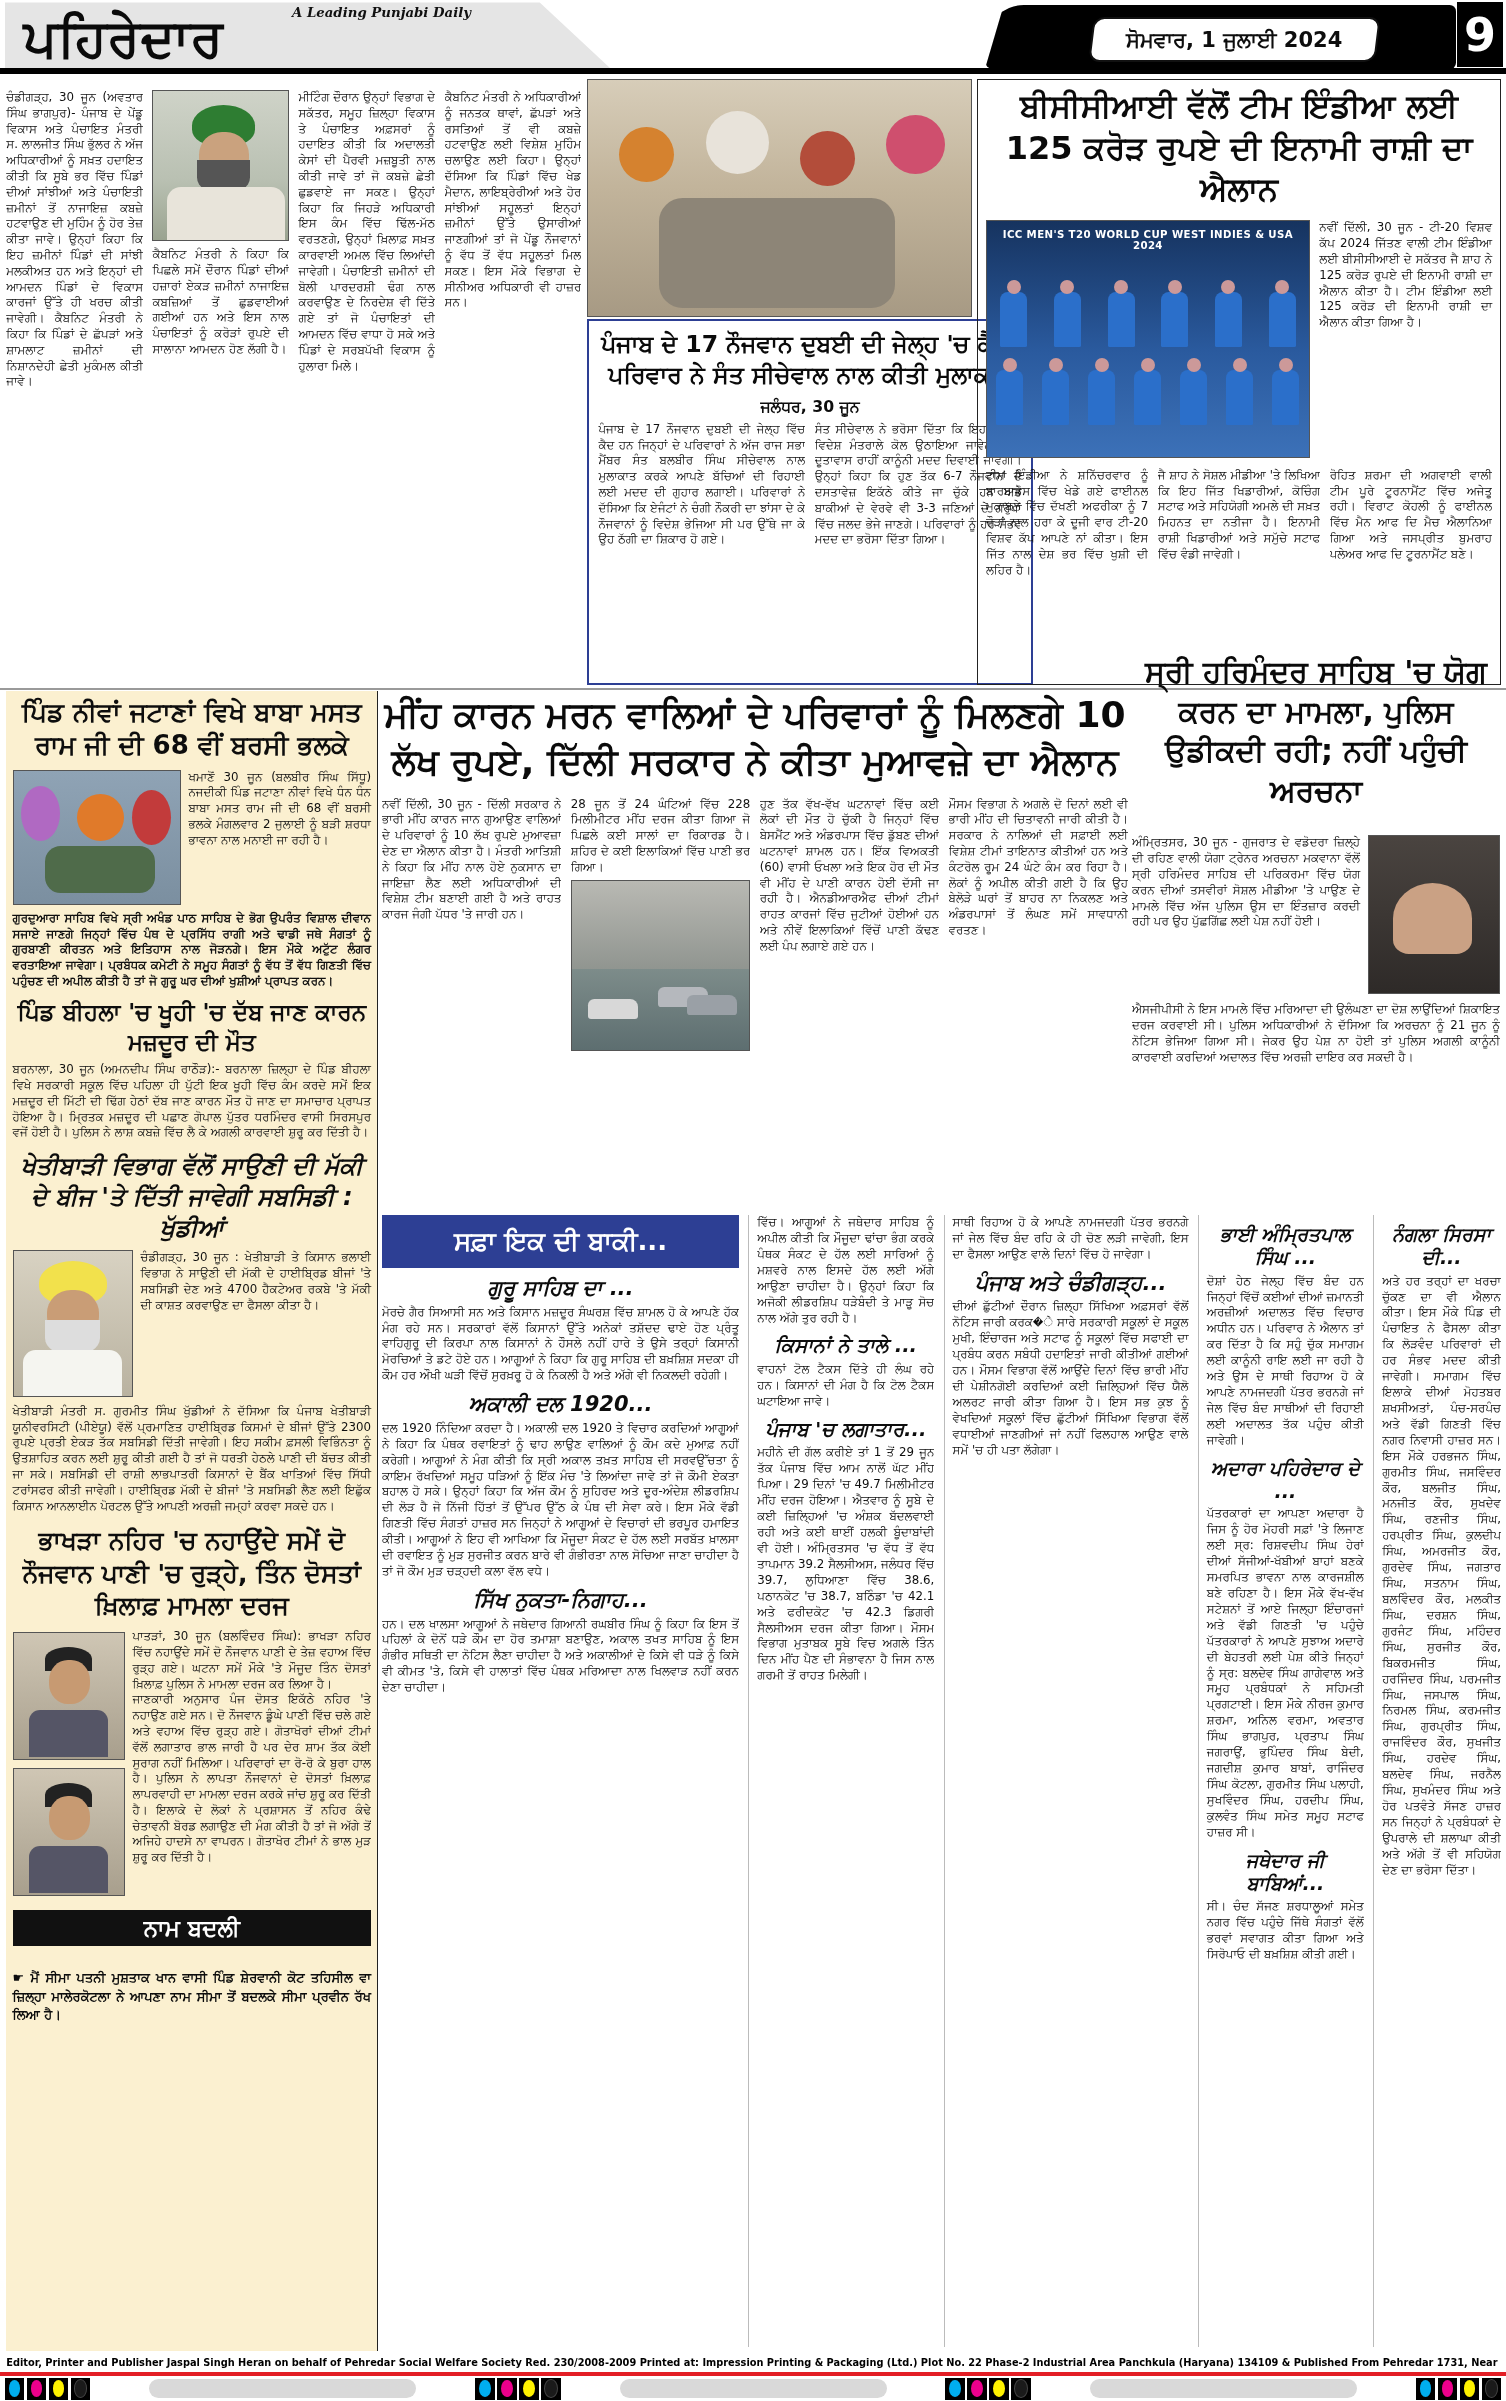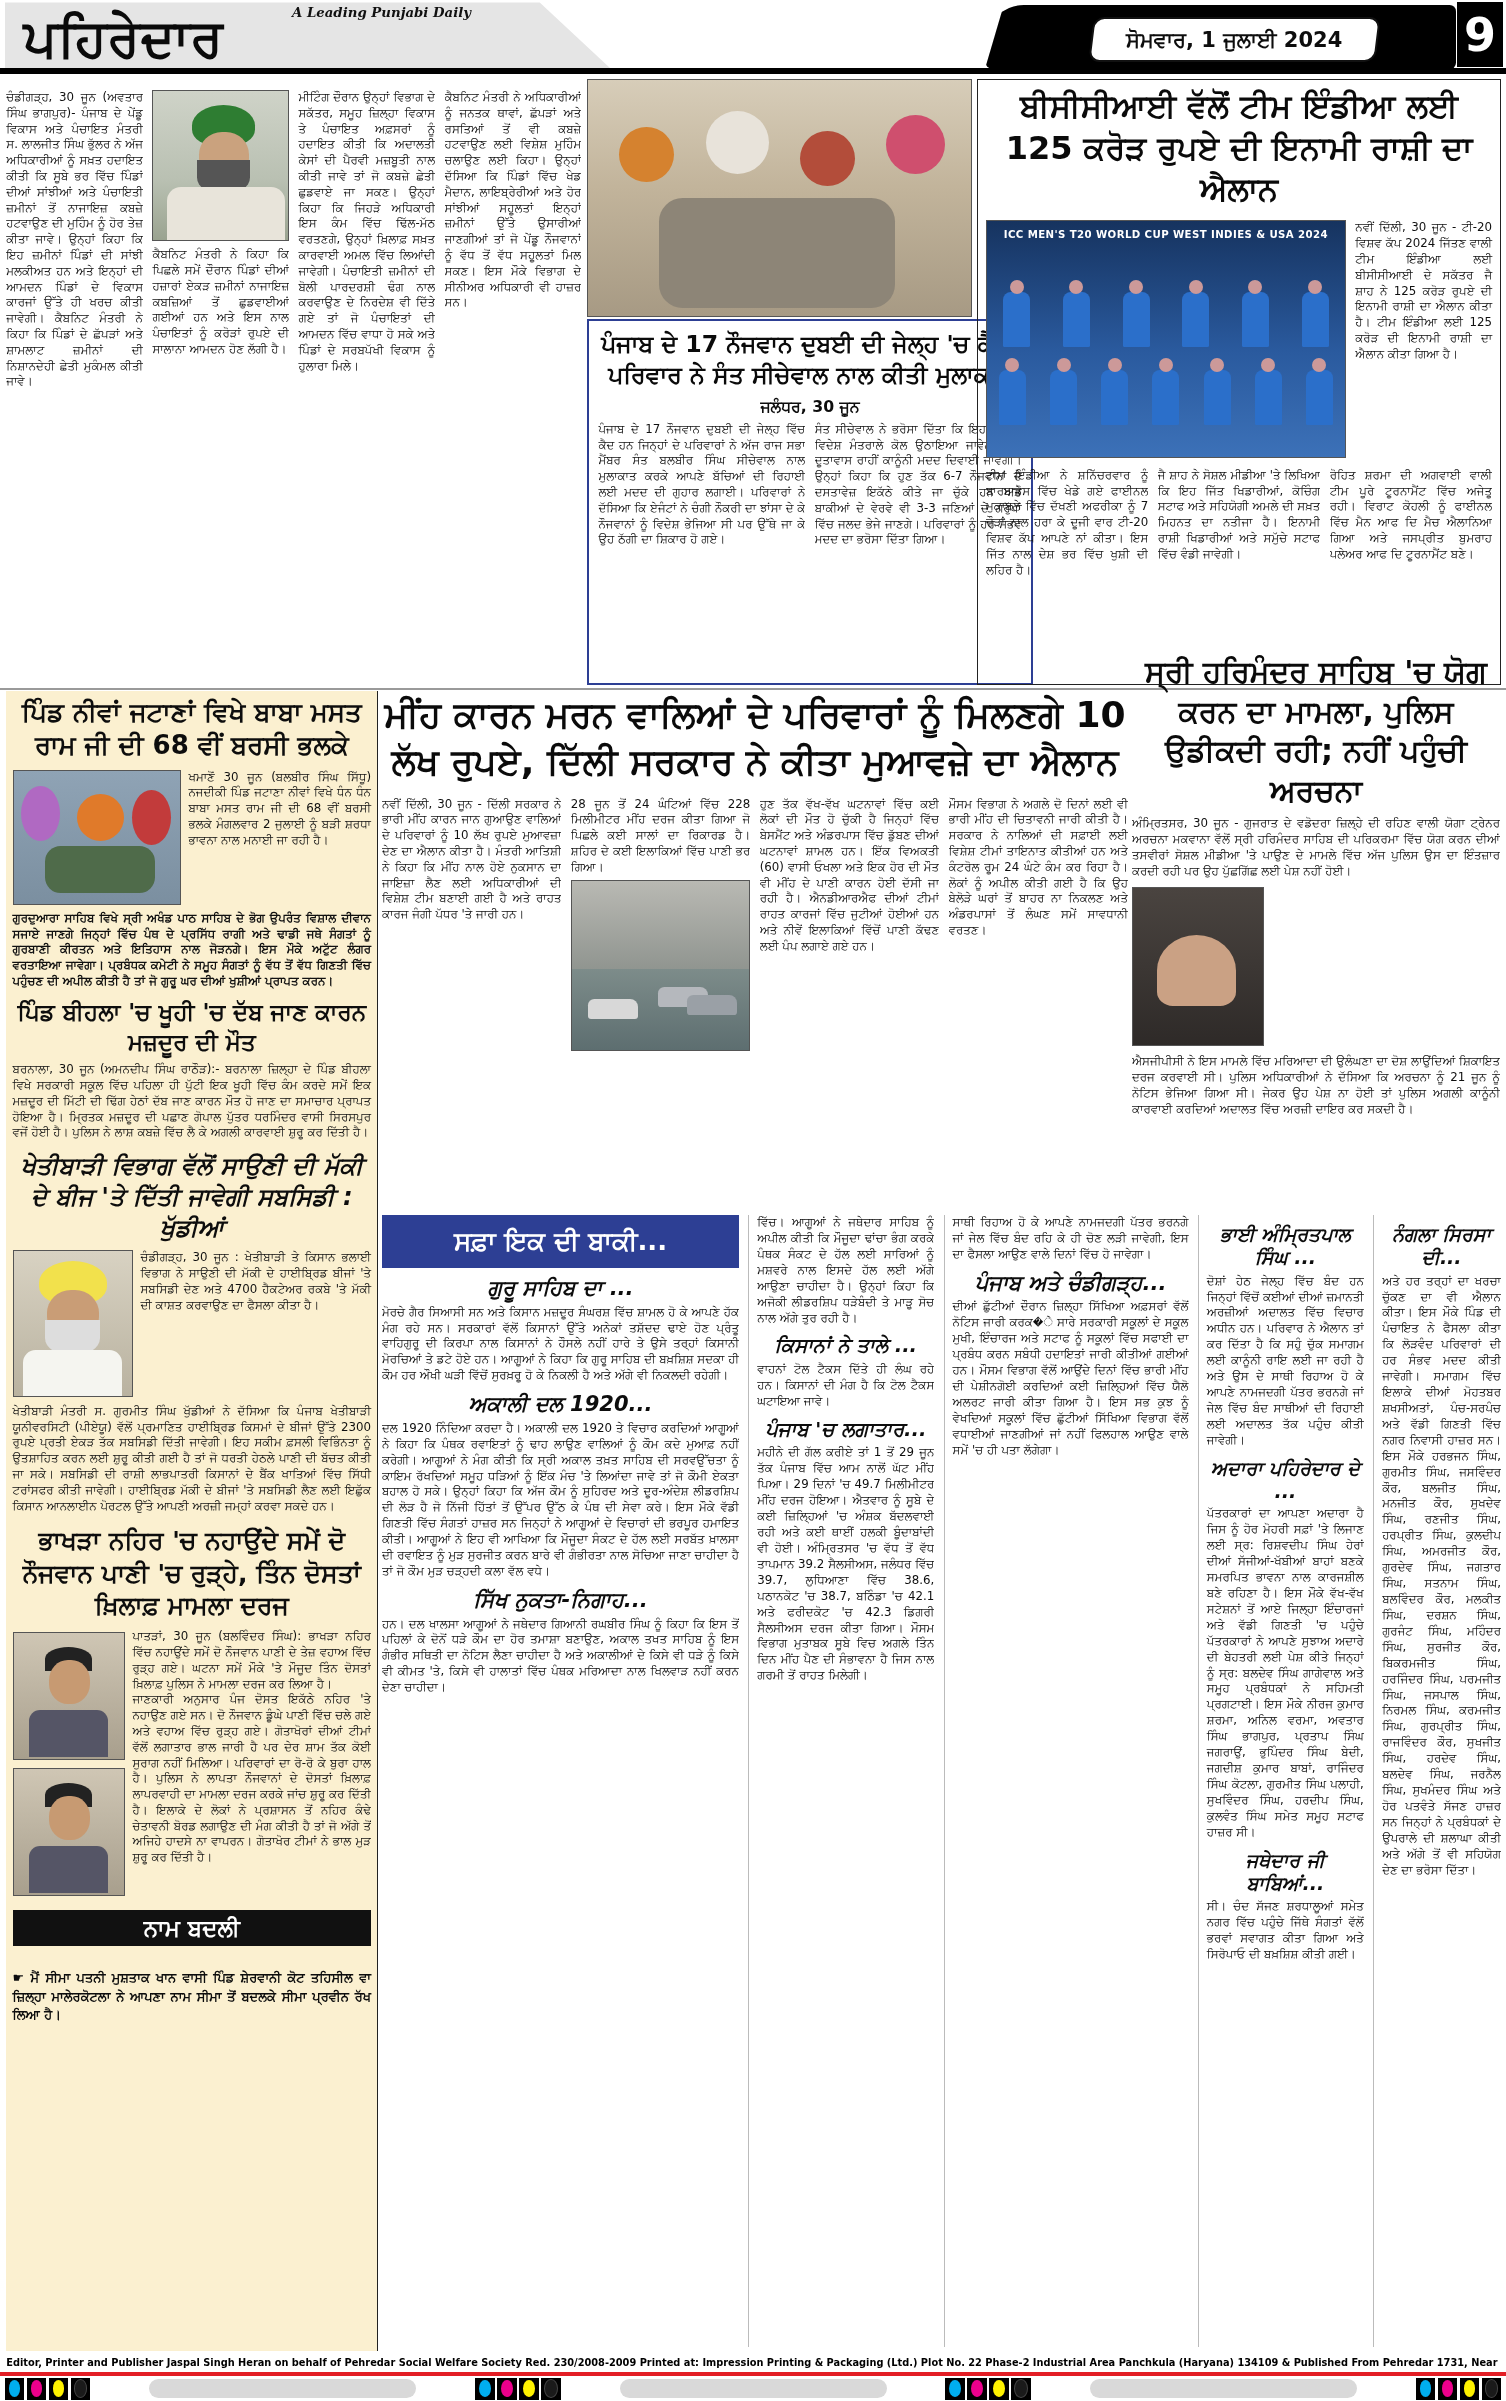--- a/index.html
+++ b/index.html
@@ -45,21 +45,21 @@
   .blob{position:absolute;border-radius:50%;}
   #art-dubai{position:absolute;left:587px;top:319px;width:446px;height:366px;border:2.4px solid #2d3f94;
              box-sizing:border-box;padding:7.9px 9.4px;overflow:hidden;}
   #art-dubai .headline{font-size:23.6px;line-height:1.3;}
   #art-dubai .dateline{font-size:15.7px;margin:6.3px 0;}
   
   #art-bcci{position:absolute;left:977px;top:79px;width:524px;height:606px;border:1.6px solid #222;
             box-sizing:border-box;padding:6.3px 7.9px;overflow:hidden;}
   #art-bcci .headline{font-size:32px;line-height:1.3;}
   #bcci-row{display:flex;gap:9.4px;margin-top:9.4px;}
-  #photo-cricket{width:322px;height:236px;flex:none;background:linear-gradient(180deg,#16335f 0%,#2a5a9e 55%,#3c71b8 100%);padding-left:36px;}
+  #photo-cricket{width:322px;height:236px;flex:none;background:linear-gradient(180deg,#16335f 0%,#2a5a9e 55%,#3c71b8 100%);}
   #photo-cricket .banner{position:absolute;left:0;top:7.9px;width:100%;text-align:center;color:#fff;
        font-size:10.2px;font-weight:700;letter-spacing:0.4px;}
   #photo-cricket .row1,#photo-cricket .row2{position:absolute;left:0;width:100%;display:flex;justify-content:space-around;}
   #photo-cricket .p{width:27px;height:55px;background:#2b6fca;border-radius:7.9px 7.9px 1.6px 1.6px;}
   #photo-cricket .p:before{content:"";display:block;width:14px;height:14px;background:#c99;border-radius:50%;margin:-12.6px auto 0;}
   #bcci-side{flex:1;}
   #art-bcci .cols{margin-top:9.4px;height:220px;}
   
   #rule-mid{left:0;top:688px;width:1506px;height:1.6px;}
   #left-rail{position:absolute;left:6.3px;top:691px;width:372px;height:1660px;background:#fbf0d0;overflow:hidden;
@@ -89,21 +89,21 @@
   
   #art-rain{position:absolute;left:382px;top:692px;width:746px;height:518px;overflow:hidden;}
   #art-rain .headline{font-size:36px;line-height:1.3;}
   #art-rain .cols{margin-top:11px;height:377px;}
   #photo-flood{height:169px;margin:4.7px 0;background:linear-gradient(180deg,#b9b9b3 0%,#8e938e 55%,#6f7a78 100%);}
   #photo-flood .water{position:absolute;left:0;bottom:0;width:100%;height:48%;background:linear-gradient(180deg,#7d8c8a,#5d6e70);}
   #photo-flood .car{position:absolute;width:50px;height:20.4px;background:#d8d8d8;border-radius:6.3px 7.9px 3.1px 3.1px;}
   
   #art-yoga{position:absolute;left:1132px;top:652px;width:368px;height:518px;overflow:hidden;}
   #art-yoga .headline{font-size:30px;line-height:1.32;}
-  #yoga-row{display:flex;gap:7.9px;margin-top:6px;flex-direction:column;}
+  #yoga-row{display:flex;gap:7.9px;margin-top:25px;}
   #photo-yoga{width:130px;height:157px;flex:none;background:linear-gradient(180deg,#4a4440,#2e2a28);}
   #photo-yoga .person{position:absolute;left:23.6px;top:47px;width:79px;height:71px;background:#caa184;border-radius:50% 50% 20% 20%;}
   
   #continuation{position:absolute;left:382px;top:1215px;width:1119px;height:1132px;display:flex;gap:9.4px;overflow:hidden;}
   #continuation .ccol{overflow:hidden;border-left:0.8px solid #bbb;padding-left:7.9px;}
   #continuation .ccol:first-child{border-left:none;padding-left:0;}
   #cont-label{background:#2d3f94;color:#fff;font-size:26px;font-weight:800;text-align:center;padding:11px 0;margin-bottom:7.9px;}
   .cont-body{text-align:justify;font-size:11.8px;line-height:1.35;}
   
   #footer-imprint{position:absolute;left:6.3px;top:2357px;width:1494px;font-size:9.8px;font-weight:700;color:#000;white-space:nowrap;overflow:hidden;}

